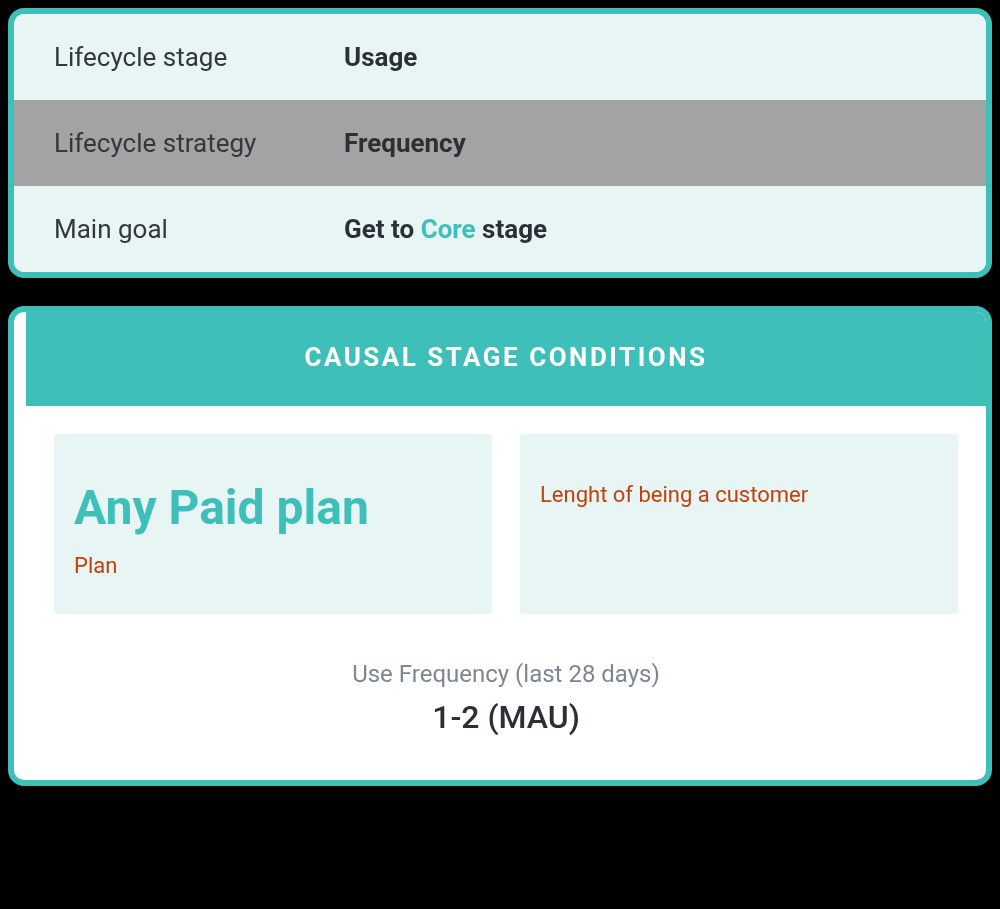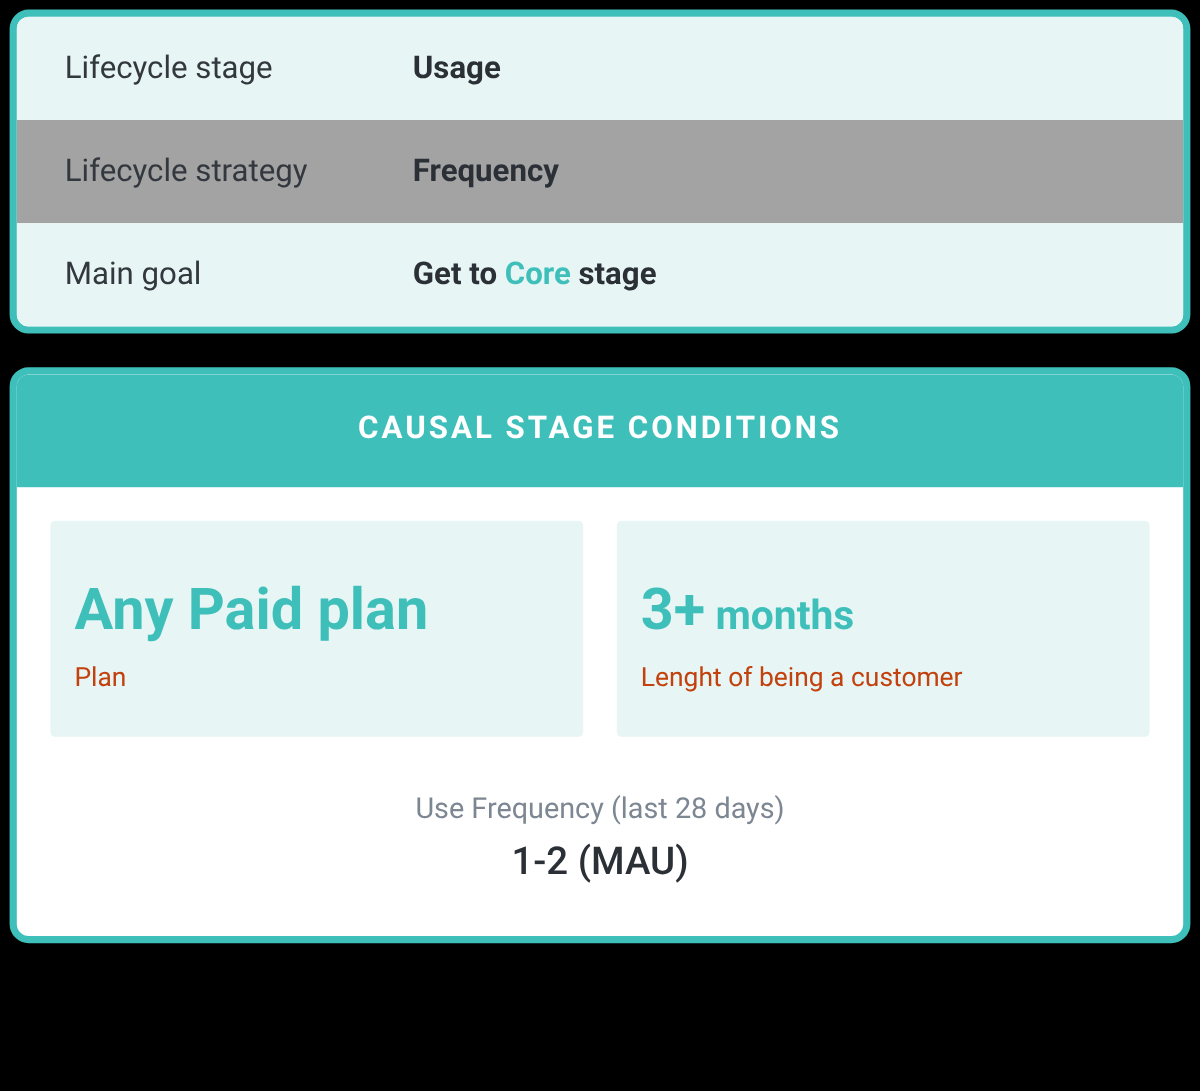--- a/index.html
+++ b/index.html
@@ -48,20 +48,21 @@
     }
     .spacer {
       height: 28px;
       background: transparent;
     }
     .bottom-card {
       border: 6px solid #3fbfb9;
       border-radius: 16px;
       overflow: hidden;
       background: #fff;
+      padding-left: 12px;
     }
     .banner {
       background: #3fbfb9;
       color: #fff;
       text-align: center;
       font-size: 26px;
       font-weight: 700;
       letter-spacing: 2.5px;
       padding: 30px 20px 34px 20px;
     }
@@ -134,23 +135,20 @@
 <div class="bottom-card">
   <div class="banner">CAUSAL STAGE CONDITIONS</div>
   <div class="tiles">
     <div class="tile">
       <div class="tile-title">
         <span>Any Paid plan</span>
       </div>
       <div class="tile-sub">Plan</div>
     </div>
     <div class="tile">
-      <div class="tile-title">
-        <span>3+</span><span class="small"> months</span>
-      </div>
       <div class="tile-sub">Lenght of being a customer</div>
     </div>
   </div>
   <div class="freq-block">
     <div class="freq-label">Use Frequency (last 28 days)</div>
     <div class="freq-value">1-2 (MAU)</div>
   </div>
 </div>
 
 </body></html>

